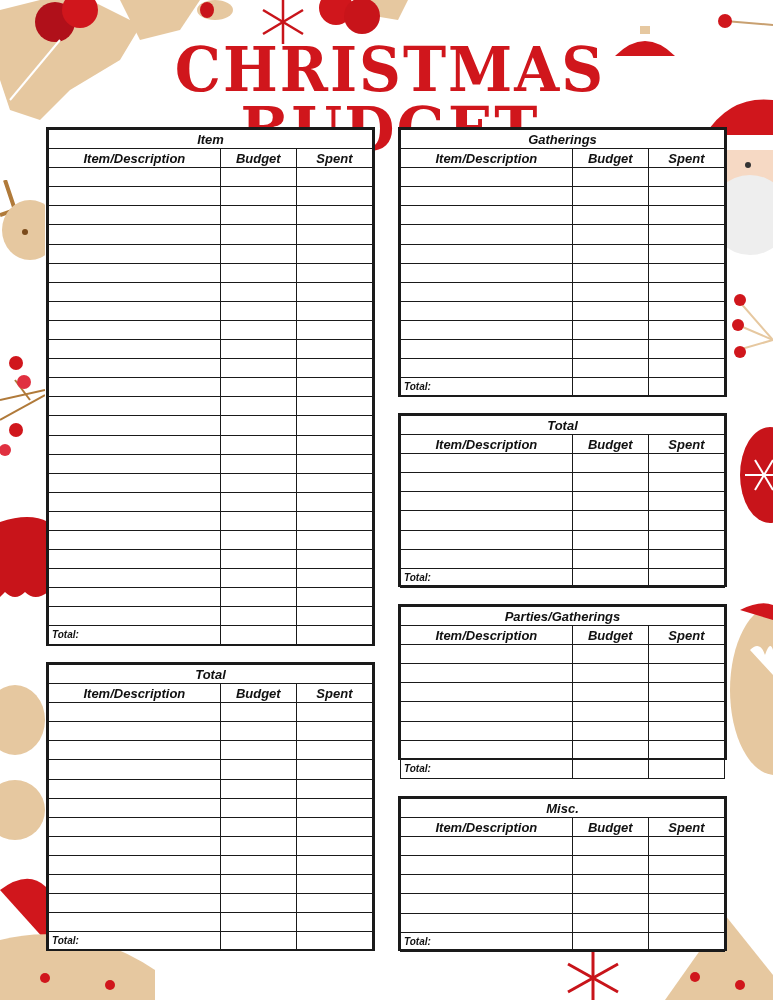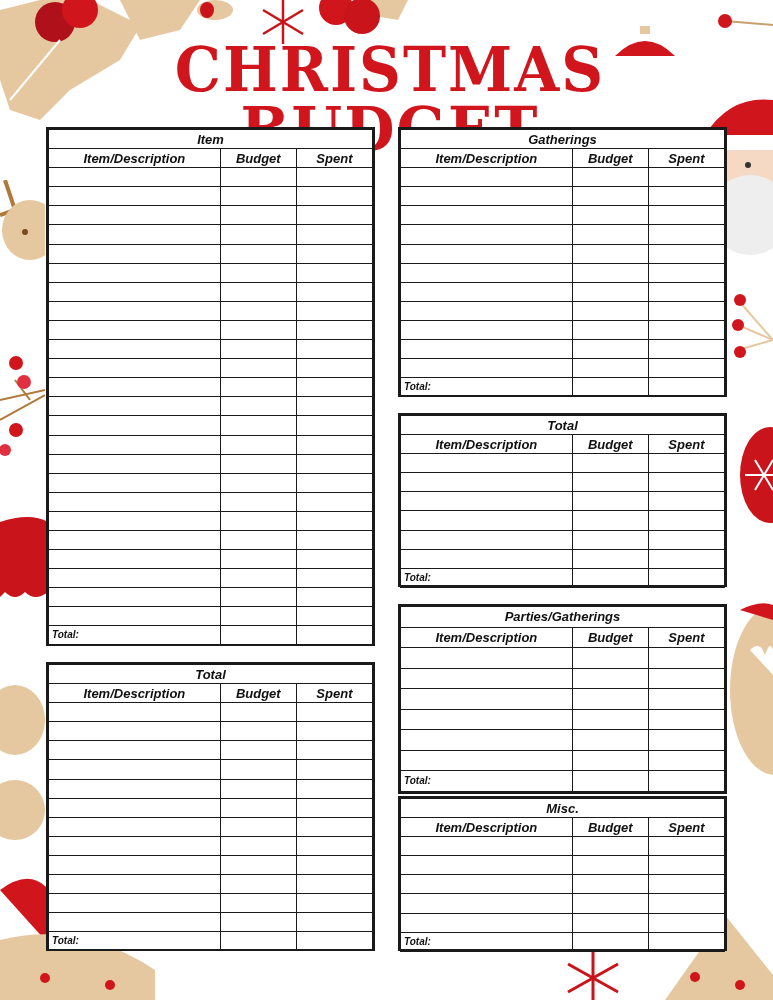--- a/index.html
+++ b/index.html
@@ -488,21 +488,21 @@
       <td></td>
           </tr>
           <tr>
     <td class="total">Total:</td>
     <td></td>
     <td></td>
           </tr>
         </tbody>
       </table>
     </div>
-    <div class="tbl" style="left: 398px; top: 604px; width: 329px; height: 190px;">
+    <div class="tbl" style="left: 398px; top: 604px; width: 329px; height: 156px;">
       <table>
         <colgroup>
           <col class="c1">
           <col class="c2">
           <col class="c3">
         </colgroup>
         <tbody>
           <tr>
             <th colspan="3">Parties/Gatherings</th>
           </tr>

